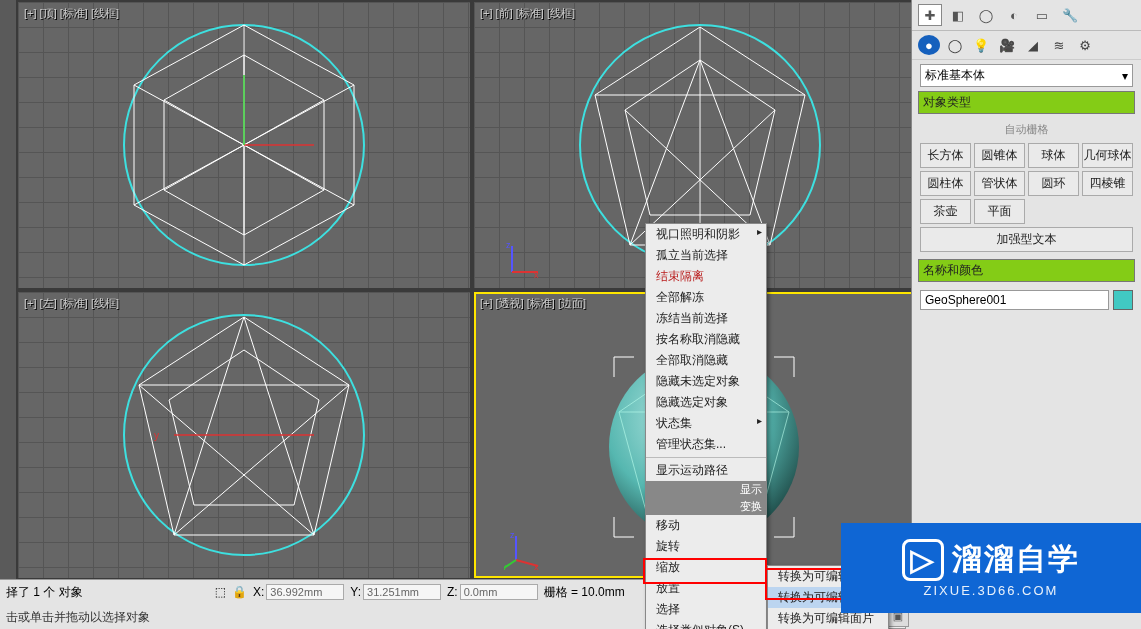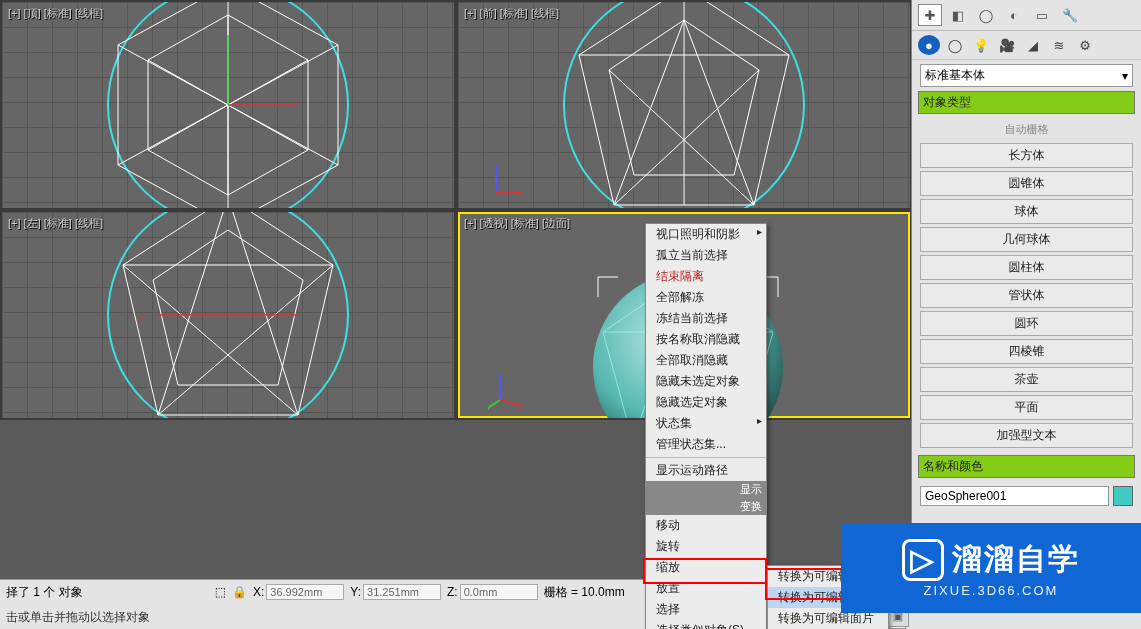--- a/index.html
+++ b/index.html
@@ -8,22 +8,22 @@
     width: 1141px;
     height: 629px;
     font-family: "Microsoft YaHei", Arial, sans-serif;
     font-size: 11px;
     background: #5a5a5a;
     overflow: hidden;
     position: relative;
   }
   .main-area {
     position: absolute;
-    left: 0; top: 0;
-    width: 912px; height: 420px;
+    left: 16px; top: 0;
+    width: 912px; height: 580px;
     display: flex; flex-direction: column;
   }
   .viewports {
     flex: 1;
     display: grid;
     grid-template-columns: 1fr 1fr;
     grid-template-rows: 1fr 1fr;
     gap: 4px;
     background: #3a3a3a;
     padding: 2px;
@@ -119,21 +119,21 @@
     margin: 0 6px;
     padding: 4px 2px;
   }
   .autogrid {
     text-align: center;
     color: #888;
     padding: 4px 0 6px 0;
   }
   .btn-grid {
     display: grid;
-    grid-template-columns: 1fr;
+    grid-template-columns: 1fr 1fr 1fr 1fr;
     gap: 3px;
   }
   .obj-btn {
     background: #eaeaea;
     border: 1px solid #aaa;
     padding: 3px 0;
     text-align: center;
     font-size: 12px;
     color: #222;
   }

